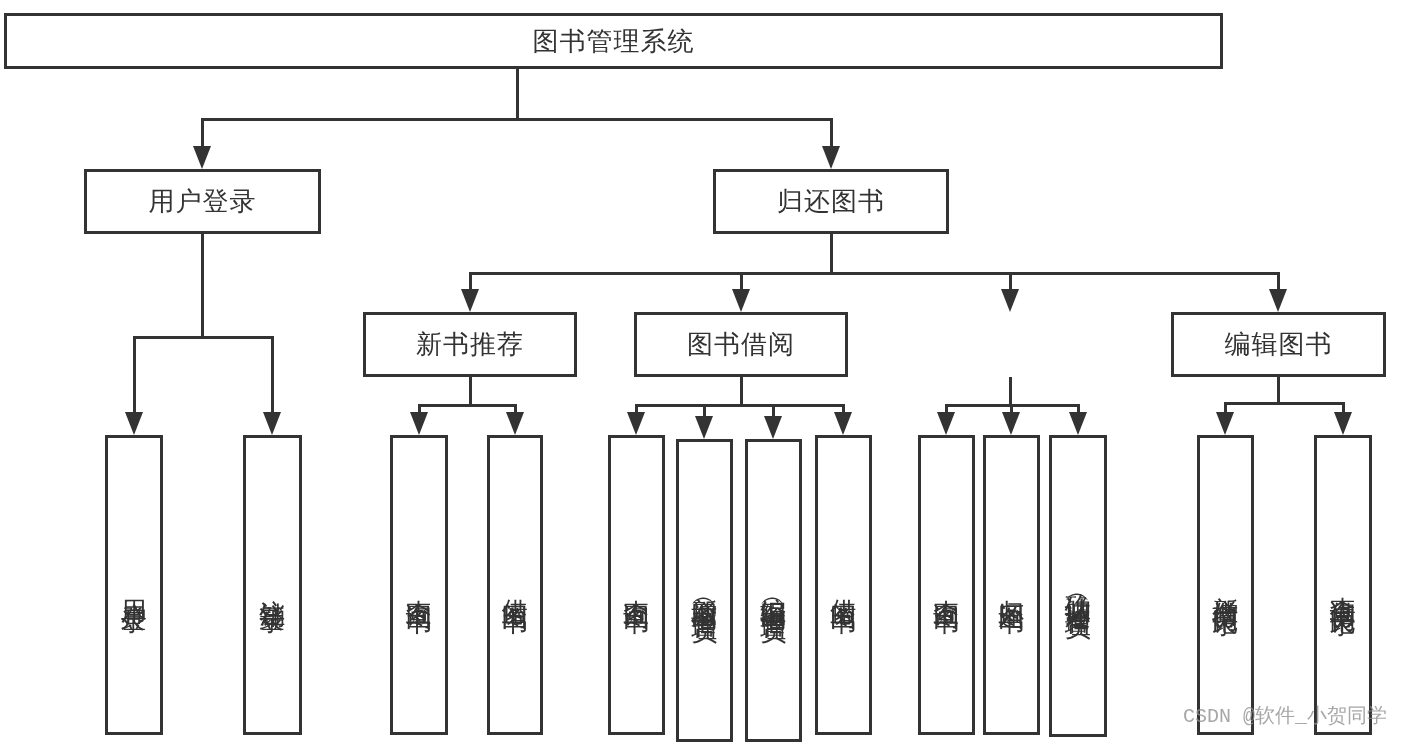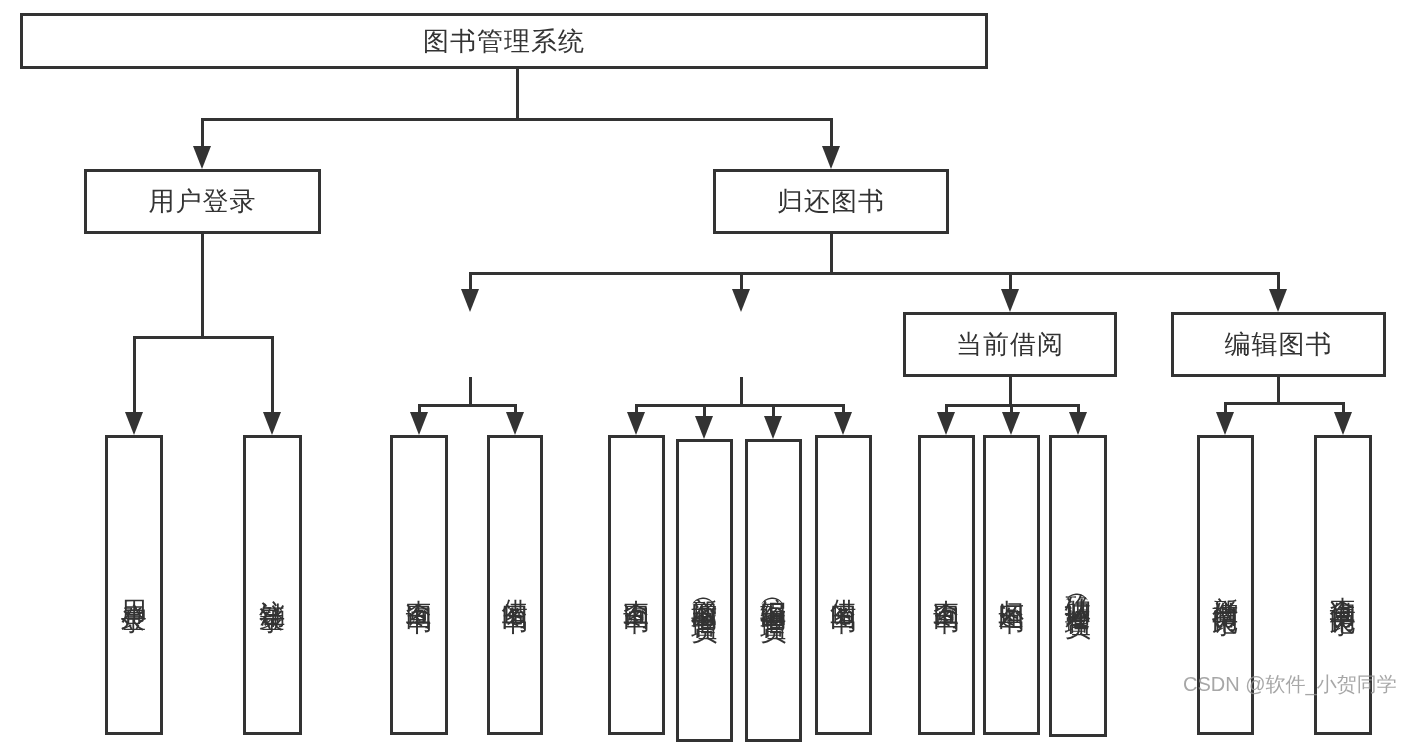--- a/index.html
+++ b/index.html
@@ -20,22 +20,22 @@
     font-size:26px;color:#333333;letter-spacing:3px;line-height:1.1;
     white-space:nowrap;
   }
   .line{position:absolute;background:#333333;z-index:1;}
   .arrow{
     position:absolute;width:0;height:0;z-index:1;
     border-left:9px solid transparent;border-right:9px solid transparent;
     border-top:23px solid #333333;
   }
   .watermark{
-    position:absolute;left:1183px;top:671px;font-size:20px;
-    color:rgba(148,148,148,0.82);white-space:nowrap;z-index:5;
+    position:absolute;left:1183px;top:702px;font-size:20px;
+    color:rgba(148,148,148,0.82);white-space:nowrap;z-index:5;font-family:Liberation Mono, monospace;
   }
 </style>
 </head>
 <body>
 
 <div class="stage">
 
   <div class="line" style="left:516px;top:69px;width:3px;height:52px"></div>
   <div class="line" style="left:201px;top:118px;width:632px;height:3px"></div>
   <div class="line" style="left:201px;top:118px;width:3px;height:32px"></div>
@@ -88,33 +88,36 @@
   <div class="line" style="left:1077px;top:404px;width:3px;height:9px"></div>
   <div class="arrow" style="left:1069px;top:412px"></div>
 
   <div class="line" style="left:1277px;top:377px;width:3px;height:28px"></div>
   <div class="line" style="left:1224px;top:402px;width:120px;height:3px"></div>
   <div class="line" style="left:1224px;top:402px;width:3px;height:11px"></div>
   <div class="arrow" style="left:1216px;top:412px"></div>
   <div class="line" style="left:1342px;top:402px;width:3px;height:11px"></div>
   <div class="arrow" style="left:1334px;top:412px"></div>
 
-  <div class="box" style="left:20px;top:13px;width:968px;height:56px">
+  <div class="box" style="left:4px;top:13px;width:1219px;height:56px">
     <span class="hlabel">图书管理系统</span>
   </div>
 
   <div class="box" style="left:84px;top:169px;width:237px;height:65px">
     <span class="hlabel">用户登录</span>
   </div>
   <div class="box" style="left:713px;top:169px;width:236px;height:65px">
     <span class="hlabel">归还图书</span>
   </div>
 
-  <div class="box" style="left:903px;top:312px;width:214px;height:65px">
-    <span class="hlabel">当前借阅</span>
+  <div class="box" style="left:363px;top:312px;width:214px;height:65px">
+    <span class="hlabel">新书推荐</span>
+  </div>
+  <div class="box" style="left:634px;top:312px;width:214px;height:65px">
+    <span class="hlabel">图书借阅</span>
   </div>
   <div class="box" style="left:1171px;top:312px;width:215px;height:65px">
     <span class="hlabel">编辑图书</span>
   </div>
 
   <div class="box" style="left:105px;top:435px;width:58px;height:300px">
     <span class="vlabel">用户登录</span>
   </div>
   <div class="box" style="left:243px;top:435px;width:59px;height:300px">
     <span class="vlabel">注销登录</span>

